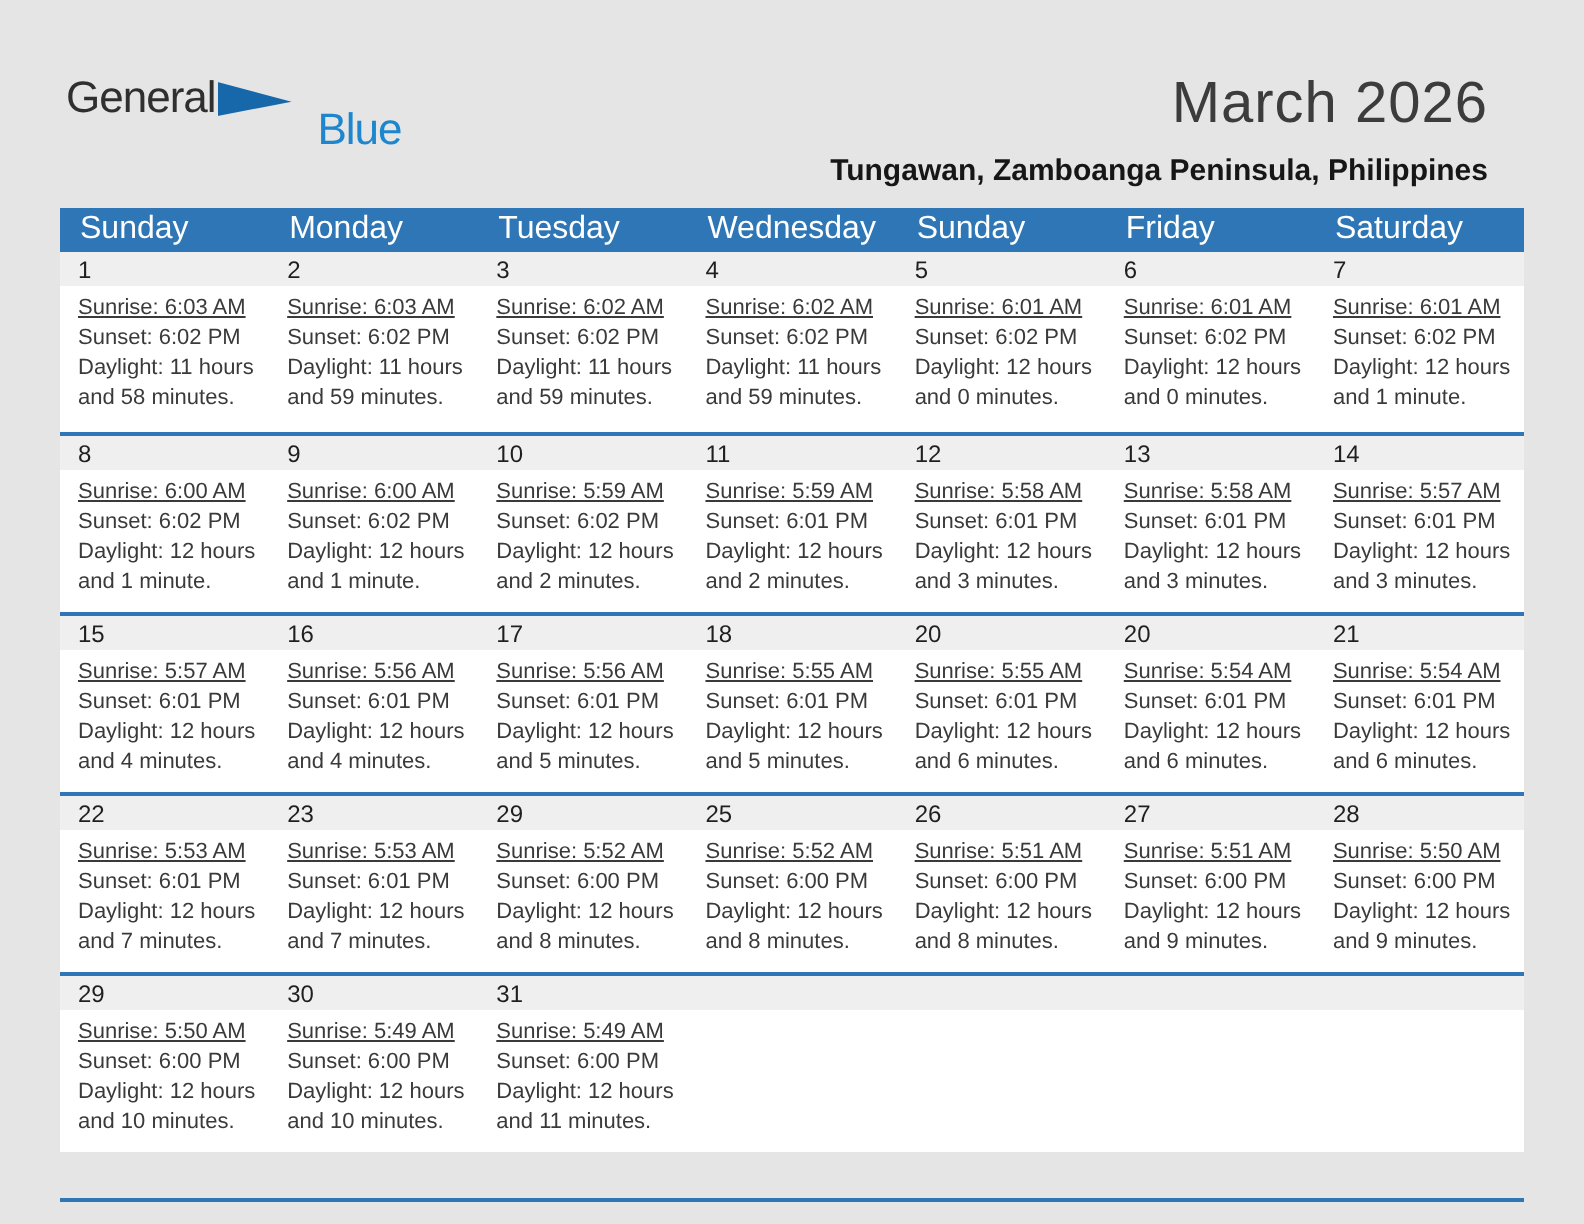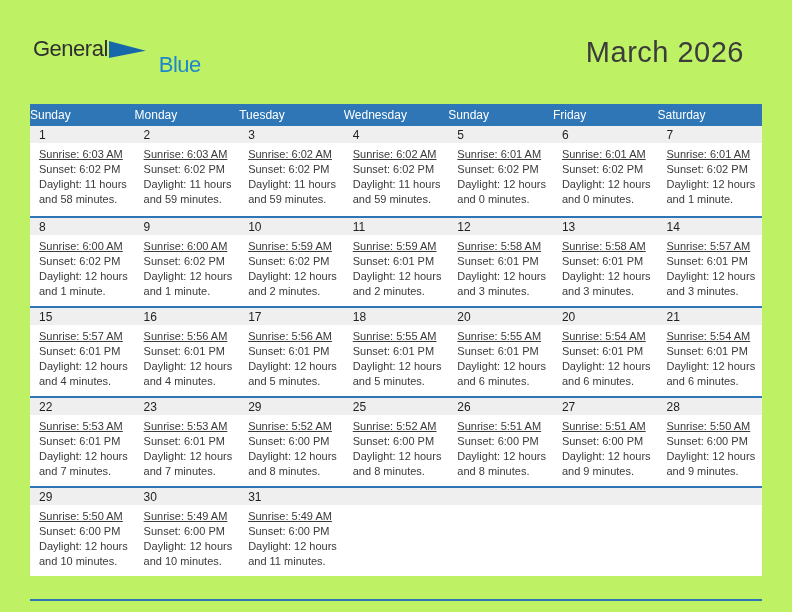--- a/index.html
+++ b/index.html
@@ -1,18 +1,18 @@
 <!DOCTYPE html>
 <html><head>
 <meta charset="utf-8">
 <style>
   * { margin:0; padding:0; box-sizing:border-box; }
   html,body { background:#ffffff; }
   .page {
-    position:relative; width:792px; height:612px; background:#bef264;
+    position:relative; width:792px; height:612px; background:#e5e5e5;
     font-family:"Liberation Sans", sans-serif; overflow:hidden;
   }
   
   .logo { position:absolute; left:33px; top:38px; line-height:1; }
   .logo-line1 { font-size:22px; color:#2f2f2f; letter-spacing:-0.5px; display:inline-block; }
   .logo-triangle {
     display:inline-block; width:37px; height:17px; margin-left:1px; vertical-align:-2px;
     background:var(--logo-tri); clip-path:polygon(0 0, 100% 58%, 0 100%);
   }
   .logo-line2 {
@@ -20,21 +20,21 @@
     color:var(--logo-blue);
     text-align:right;
   }
   
   .titles { position:absolute; right:48px; top:36px; text-align:right; }
   .title { font-size:29px; font-weight:400; color:#3c3c3c; letter-spacing:0.5px; }
   .subtitle { margin-top:8px; font-size:15px; font-weight:700; color:#161616; }
   
   .calendar { position:absolute; left:30px; top:104px; width:732px; }
   .weekday-row { display:flex; height:22px; background:var(--accent); align-items:center; }
-  .wd { flex:1 1 0; color:#fff; font-size:12px; font-weight:400; }
+  .wd { flex:1 1 0; padding-left:10px; color:#fff; font-size:16px; font-weight:400; }
   .week { position:relative; display:flex; height:90px; background:#fff; }
   .week + .week { border-top:2px solid var(--accent); }
   .week::before { content:""; position:absolute; left:0; right:0; top:0; height:17px; background:var(--band); }
   .cell { flex:1 1 0; position:relative; padding-left:9px; padding-top:0; }
   .day-num { height:17px; line-height:18px; font-size:12px; color:#1f1f1f; }
   .cell-line { font-size:11px; line-height:15px; color:#3a3a3a; }
   .cell-line.first { margin-top:4px;text-decoration:underline; }
   
   .bottom-rule { position:absolute; left:30px; right:30px; top:599px; height:2px; background:var(--accent); }
 </style>
@@ -43,20 +43,21 @@
 
 <div class="page" style="--accent: #2e76b6; --band: #efefef; --logo-blue: #1e86cd; --logo-tri: #1668ab;">
 
   <div class="logo">
     <span class="logo-line1">General</span><span class="logo-triangle"></span>
     <div class="logo-line2">Blue</div>
   </div>
 
   <div class="titles">
     <div class="title">March 2026</div>
+    <div class="subtitle">Tungawan, Zamboanga Peninsula, Philippines</div>
   </div>
 
   <div class="calendar">
     <div class="weekday-row">
         <div class="wd">Sunday</div>
         <div class="wd">Monday</div>
         <div class="wd">Tuesday</div>
         <div class="wd">Wednesday</div>
         <div class="wd">Sunday</div>
         <div class="wd">Friday</div>

